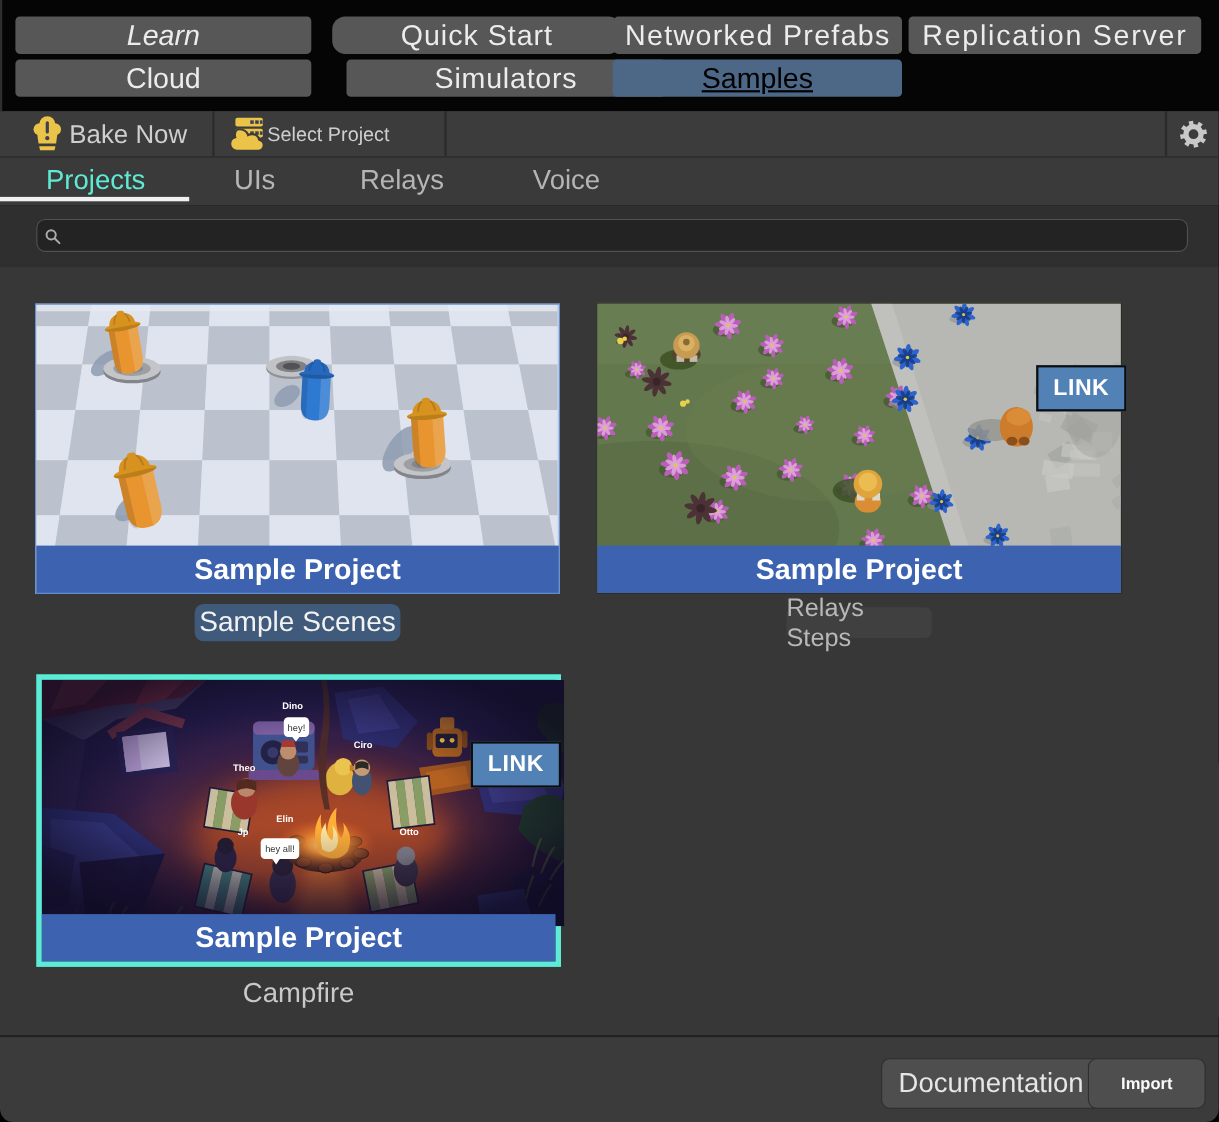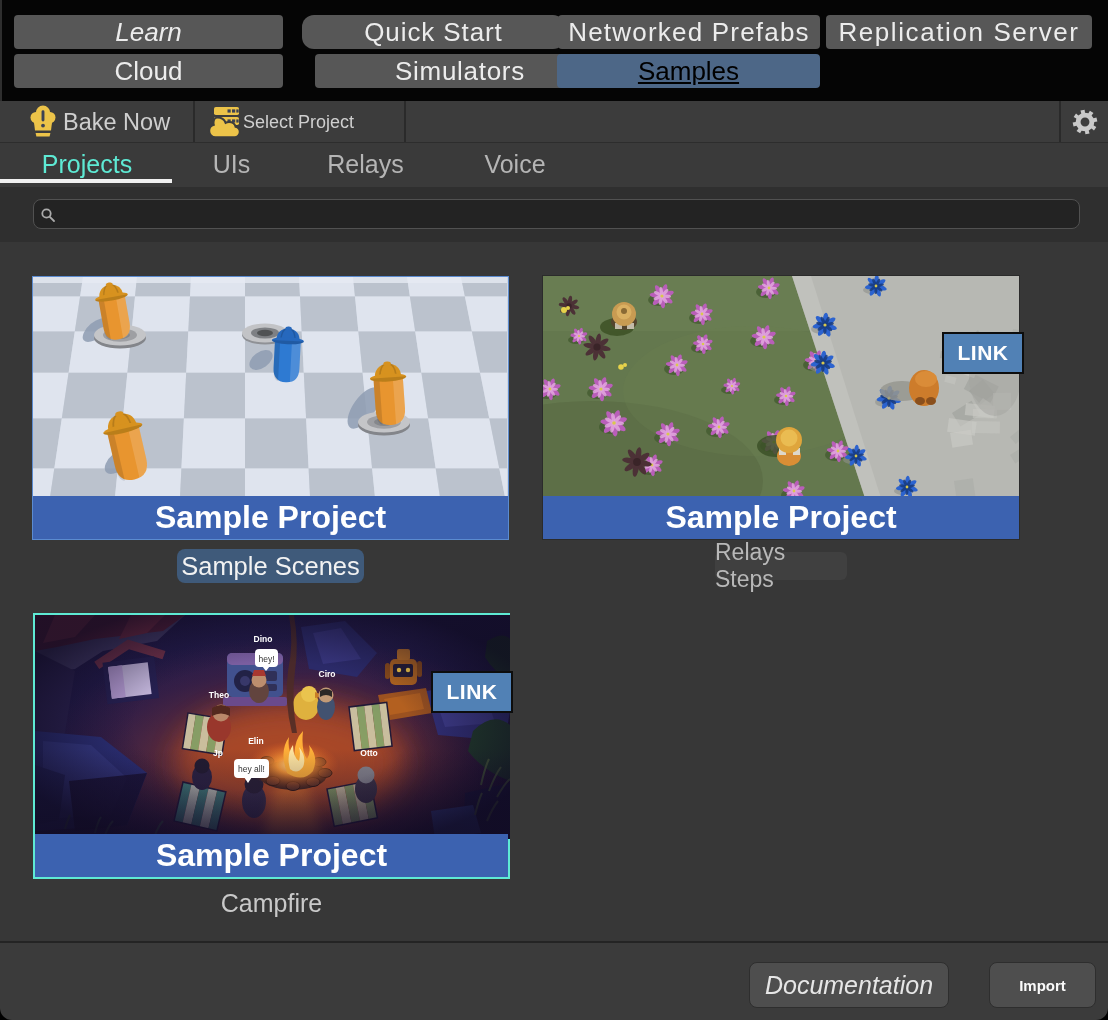--- a/index.html
+++ b/index.html
@@ -3,21 +3,21 @@
 * { margin:0; padding:0; box-sizing:border-box; }
 body { width:1108px; height:1020px; background:#000; font-family:"Liberation Sans", sans-serif; overflow:hidden; position:relative; }
 .abs { position:absolute; }
 .topbtn { position:absolute; height:34px; background:#575757; border-radius:4px; color:#ececec;
   font-size:26px; display:flex; align-items:center; justify-content:center; }
 .toolbar-sep { position:absolute; top:101px; width:2px; height:42px; background:#2a2a2a; }
 .tab { position:absolute; top:143px; height:42px; display:flex; align-items:center; justify-content:center;
   color:#b5b5b5; font-size:25px; }
 .chip { position:absolute; display:flex; align-items:center; justify-content:center; }
 .banner { position:absolute; left:0; right:0; bottom:0; height:43px; background:#3c62b0; color:#fff;
-  font-weight:bold; font-size:32px; display:flex; align-items:center; justify-content:center; }
+  font-weight:bold; font-size:26px; display:flex; align-items:center; justify-content:center; }
 .linkbadge { position:absolute; top:14px; right:-5px; width:82px; height:42px; background:#5181b5;
   border:2.5px solid #0d0d0d; color:#fff; font-weight:bold; font-size:21px; letter-spacing:0.5px;
   display:flex; align-items:center; justify-content:center;margin-top:42px; }
 .fbtn { position:absolute; top:962px; height:46px; background:#4e4e4e; border:1px solid #2e2e2e; border-radius:8px;
   color:#e6e6e6; font-size:25px; display:flex; align-items:center; justify-content:center; }
 </style></head>
 <body>
 
 <div class="abs" style="left:0;top:0;width:1108px;height:101px;background:#050505;"></div>
 <div class="abs" style="left:0;top:0;width:2px;height:101px;background:#2e2e2e;"></div>
@@ -757,21 +757,21 @@
 <ellipse cx="2" cy="-9" rx="11" ry="8" fill="#da8c38"></ellipse>
 <ellipse cx="-4" cy="13" rx="5" ry="4" fill="#8a4f1c"></ellipse>
 <ellipse cx="7" cy="13" rx="5" ry="4" fill="#8a4f1c"></ellipse>
 </g>
       </svg></div>
 <div class="banner">Sample Project</div>
 <div class="linkbadge">LINK</div>
 </div>
 <div class="chip" style="left:715px;top:552px;width:132px;height:28px;background:#404040;border-radius:6px;color:#b8b8b8;font-size:23px;">Relays Steps</div>
 
-<div class="abs" style="left:33px;top:613px;width:477px;height:266px;border:2px solid #5eead4;background:#0f766e;">
+<div class="abs" style="left:33px;top:613px;width:477px;height:266px;border:5px solid #5eead4;background:#0f766e;">
 <div class="abs" style="left:0;top:0;width:475px;height:224px;overflow:hidden;"><svg width="475" height="224" viewBox="0 0 475 224">
         <defs>
 <radialGradient id="warm" cx="0.5" cy="0.5" r="0.5">
 <stop offset="0" stop-color="#a84a28" stop-opacity="1"></stop>
 <stop offset="0.4" stop-color="#7c3530" stop-opacity="0.8"></stop>
 <stop offset="0.75" stop-color="#4a2240" stop-opacity="0.45"></stop>
 <stop offset="1" stop-color="#4a2240" stop-opacity="0"></stop>
 </radialGradient>
 <radialGradient id="firecore" cx="0.5" cy="0.5" r="0.5">
 <stop offset="0" stop-color="#ffdf96"></stop>
@@ -953,13 +953,13 @@
           <text x="216.5" y="157" font-family="Liberation Sans, sans-serif" font-size="8.5" fill="#333" text-anchor="middle">hey all!</text>
         </g>
       </svg></div>
 <div class="banner">Sample Project</div>
 <div class="linkbadge">LINK</div>
 </div>
 <div class="abs" style="left:33px;top:889px;width:477px;text-align:center;color:#c9c9c9;font-size:25px;">Campfire</div>
 
 <div class="abs" style="left:0;top:941px;width:1108px;height:2.5px;background:#242424;"></div>
 <div class="abs" style="left:0;top:943px;width:1108px;height:77px;background:#3b3b3b;border-radius:0 0 12px 12px;"></div>
-<div class="fbtn" style="left:749px;width:200px;font-style:italic;">Documentation</div>
+<div class="fbtn" style="left:801px;width:200px;">Documentation</div>
 <div class="fbtn" style="left:989px;width:107px;color:#fafafa;font-weight:bold;font-size:15px;">Import</div>
 </body></html>

